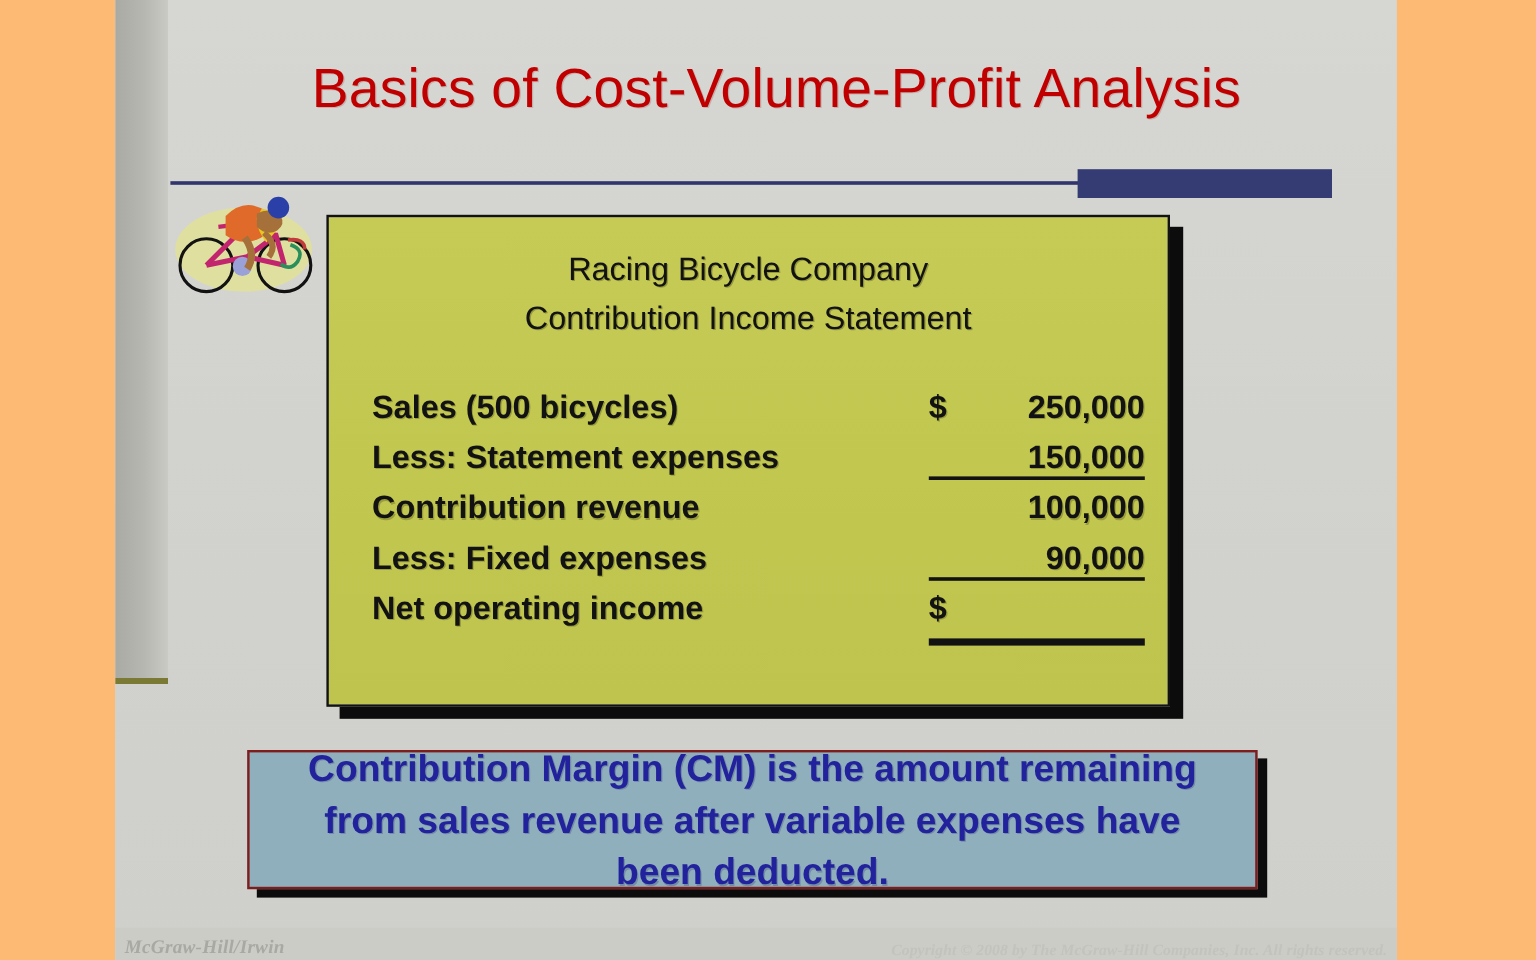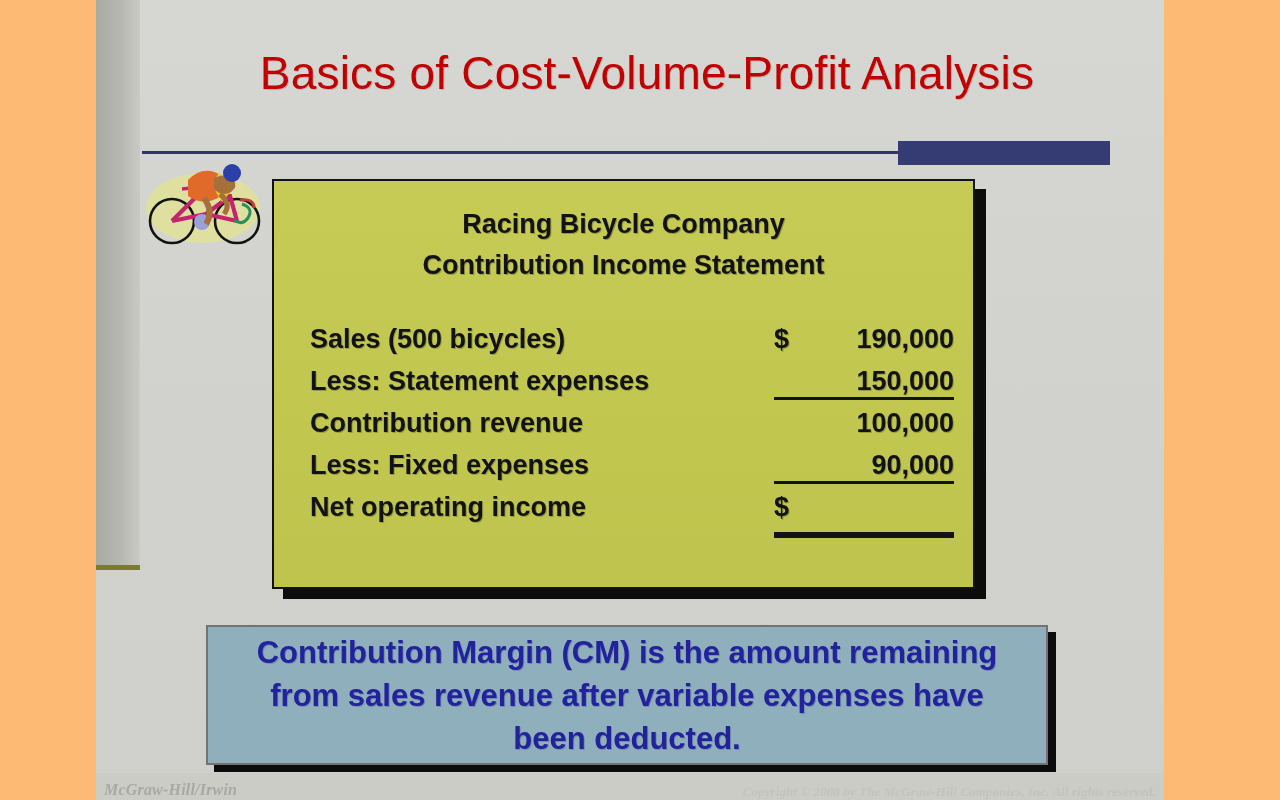--- a/index.html
+++ b/index.html
@@ -118,21 +118,21 @@
     background: linear-gradient(180deg, #c6cb56 0%, #c2c750 50%, #bfc44e 100%);
     border: 2px solid #121212;
     box-shadow: 11px 10px 0 0 #0c0c0c;
     box-sizing: border-box;
     z-index: 5;
   }
   .stmt-heading {
     text-align: center;
     color: #121212;
     font-size: 27px;
-    font-weight: bold;
+    font-weight: normal;
     line-height: 41px;
     text-shadow: 1px 1px 0 rgba(90,92,30,0.45);
   }
   #stmt-heading-block {
     margin-top: 23px;
   }
   #stmt-rows {
     margin-top: 32px;
     padding-left: 36px;
     padding-right: 19px;
@@ -188,23 +188,23 @@
     border-bottom: 3px solid #121212;
     box-sizing: border-box;
   }
 
   
   #cm-callout {
     position: absolute;
     left: 110px;
     top: 625px;
     width: 842px;
-    height: 140px;
+    height: 116px;
     background: #8fafbd;
-    border: 2px solid #737373;
+    border: 2px solid #7f1d1d;
     box-shadow: 8px 7px 0 0 #0c0c0c;
     box-sizing: border-box;
     display: flex;
     align-items: center;
     justify-content: center;
     z-index: 5;
   }
   #cm-callout-text {
     color: #22229c;
     font-size: 31px;
@@ -287,21 +287,21 @@
         <div class="stmt-heading">Racing Bicycle Company</div>
         <div class="stmt-heading">Contribution Income Statement</div>
       </div>
 
       <div id="stmt-rows">
 
         <div class="stmt-row">
           <div class="stmt-label">Sales (500 bicycles)</div>
           <div class="stmt-amount">
             <span class="cur">$</span>
-            <span class="num">190,000</span>
+            <span class="num">250,000</span>
           </div>
         </div>
 
         <div class="stmt-row">
           <div class="stmt-label">Less:  Statement expenses</div>
           <div class="stmt-amount">
             <span class="cur"></span>
             <span class="num">150,000</span>
           </div>
         </div>

